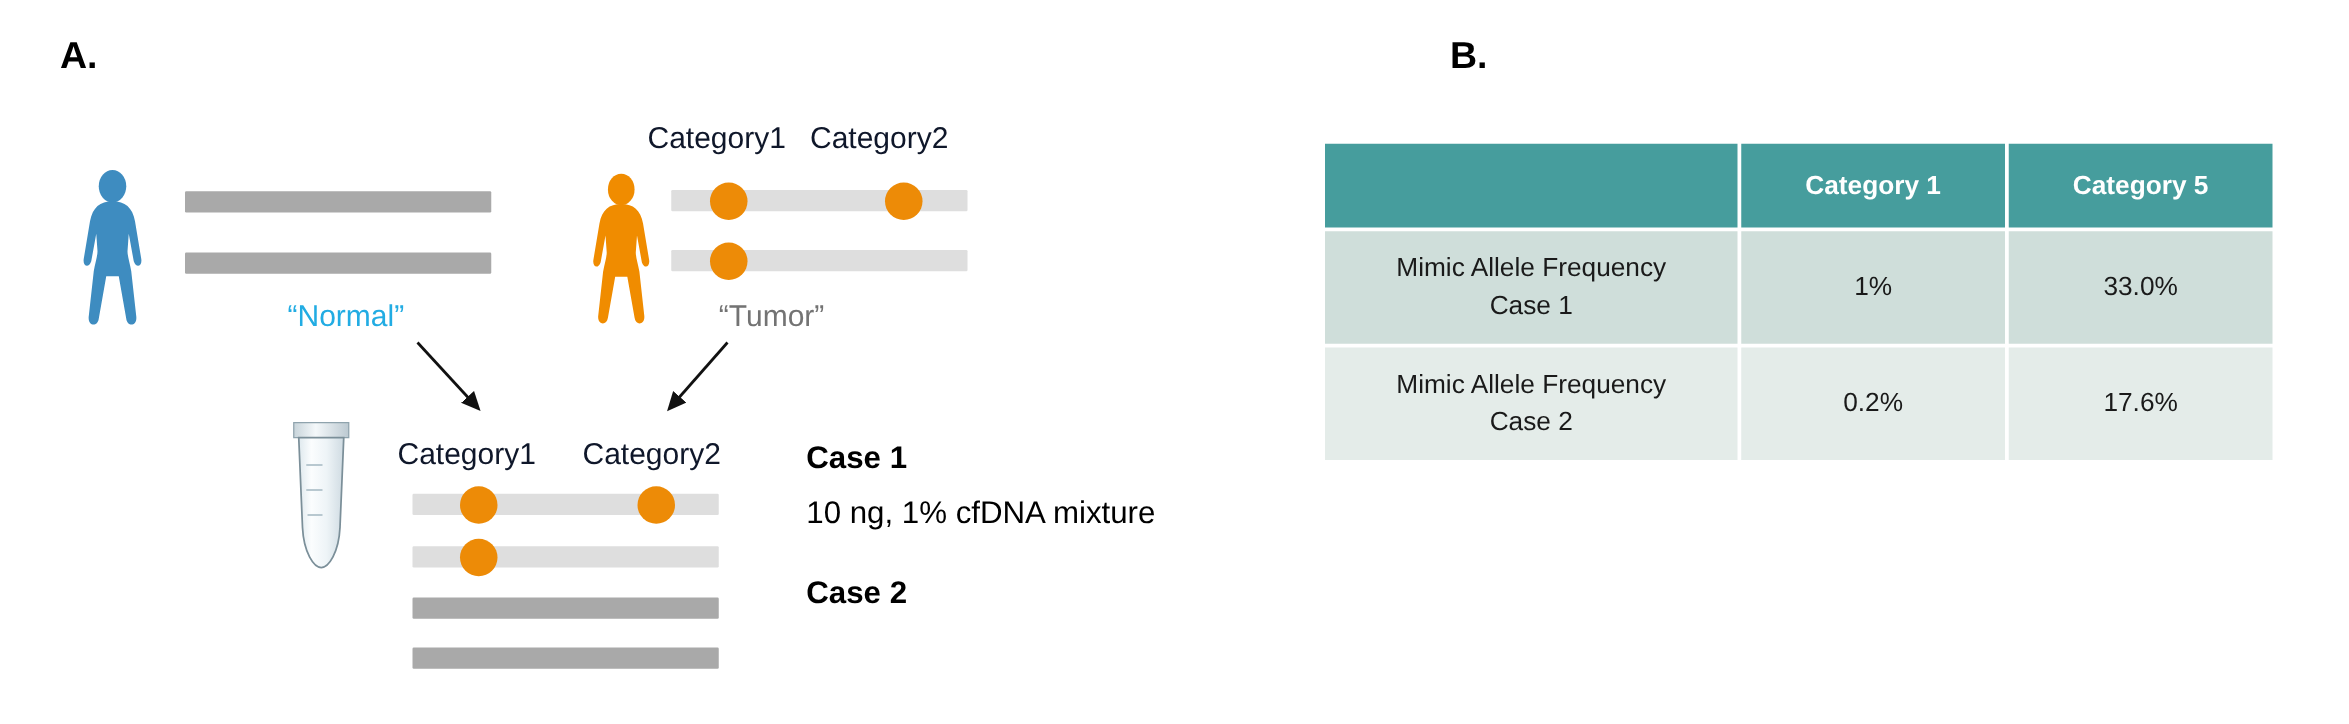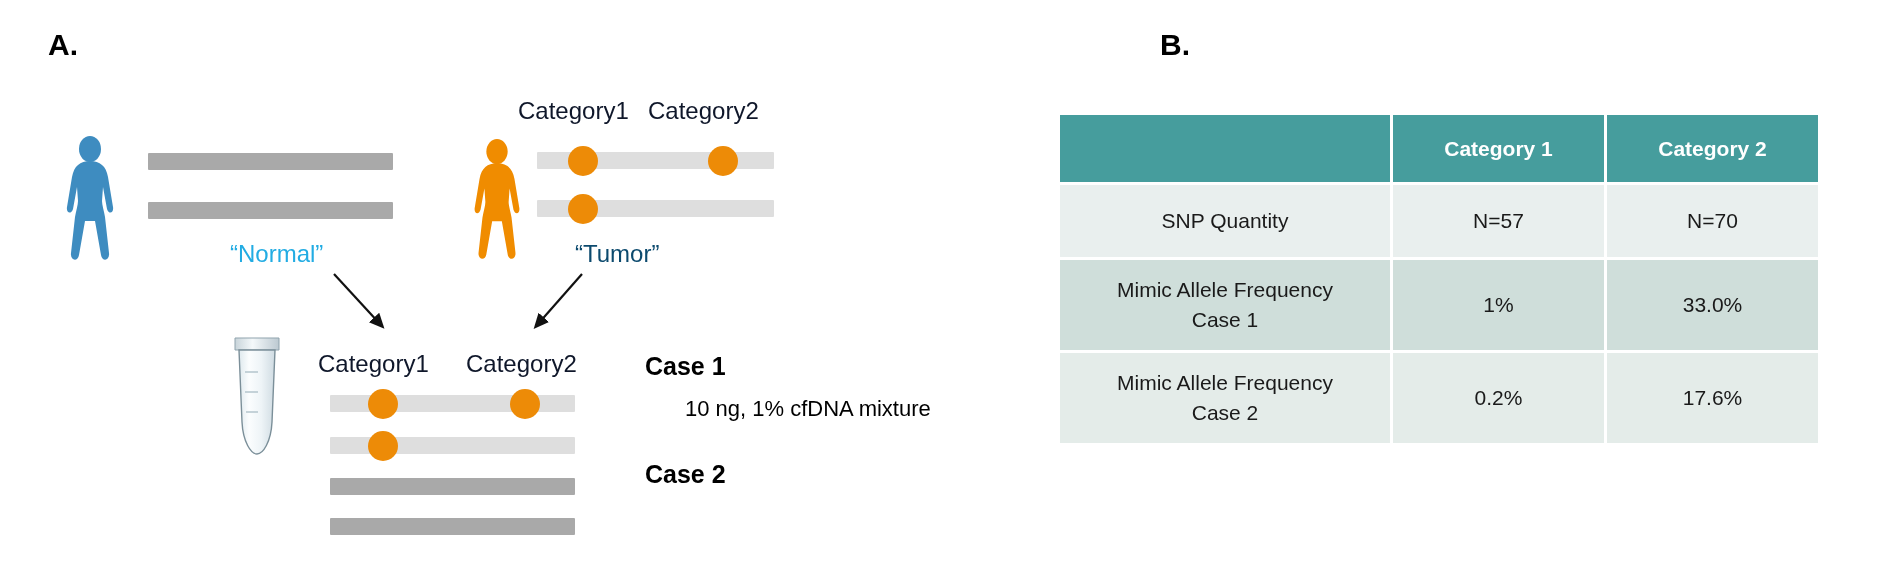--- a/index.html
+++ b/index.html
@@ -47,35 +47,34 @@
     font-size: 24px;
     color: #0f172a;
     white-space: nowrap;
   }
   .quote-label {
     position: absolute;
     font-size: 24px;
     white-space: nowrap;
   }
   #normal-label { color: #22ACE3; }
-  #tumor-label  { color: #0c4a6e; }
+  #tumor-label  { color: #737373; }
 
   .case-title {
     position: absolute;
     font-size: 25px;
     font-weight: bold;
     color: #000;
     white-space: nowrap;
   }
   .case-desc {
     position: absolute;
-    font-size: 22px;
+    font-size: 25px;
     color: #000;
     white-space: nowrap;
-    margin-left: 40px;
   }
 
   .arrow { position: absolute; }
 
   
   #tube { position: absolute; left: 222px; top: 330px; }
 
   
   #table-wrap {
     position: absolute;
@@ -228,29 +227,24 @@
     <table>
       <colgroup>
           <col class="c1">
           <col class="c2">
           <col class="c3">
         </colgroup>
       <thead>
         <tr>
           <th class="corner"></th>
           <th>Category 1</th>
-          <th>Category 2</th>
+          <th>Category 5</th>
         </tr>
       </thead>
       <tbody>
-        <tr class="row-light">
-          <td class="label-cell">SNP Quantity</td>
-          <td>N=57</td>
-          <td>N=70</td>
-        </tr>
         <tr class="row-mid">
           <td class="label-cell">
             <span>Mimic Allele Frequency</span><br>
             <span>Case 1</span>
           </td>
           <td>1%</td>
           <td>33.0%</td>
         </tr>
         <tr class="row-light2">
           <td class="label-cell">

